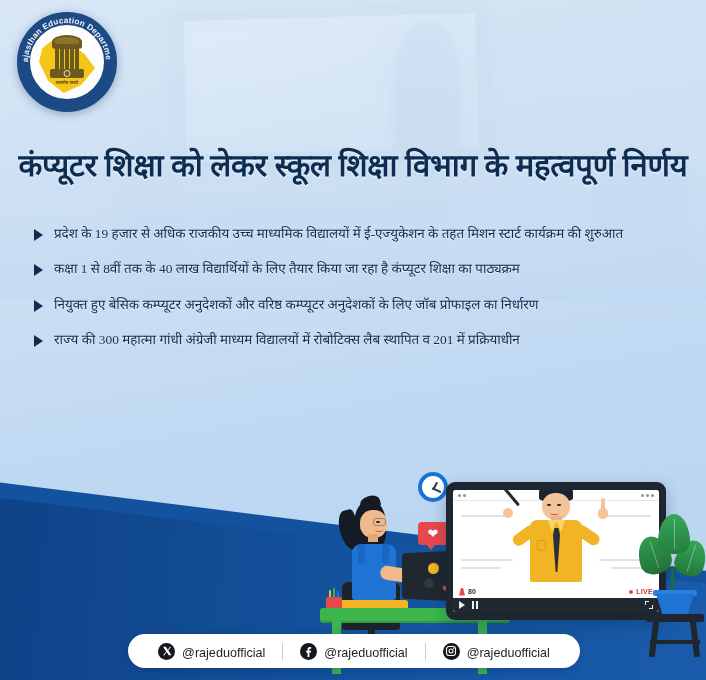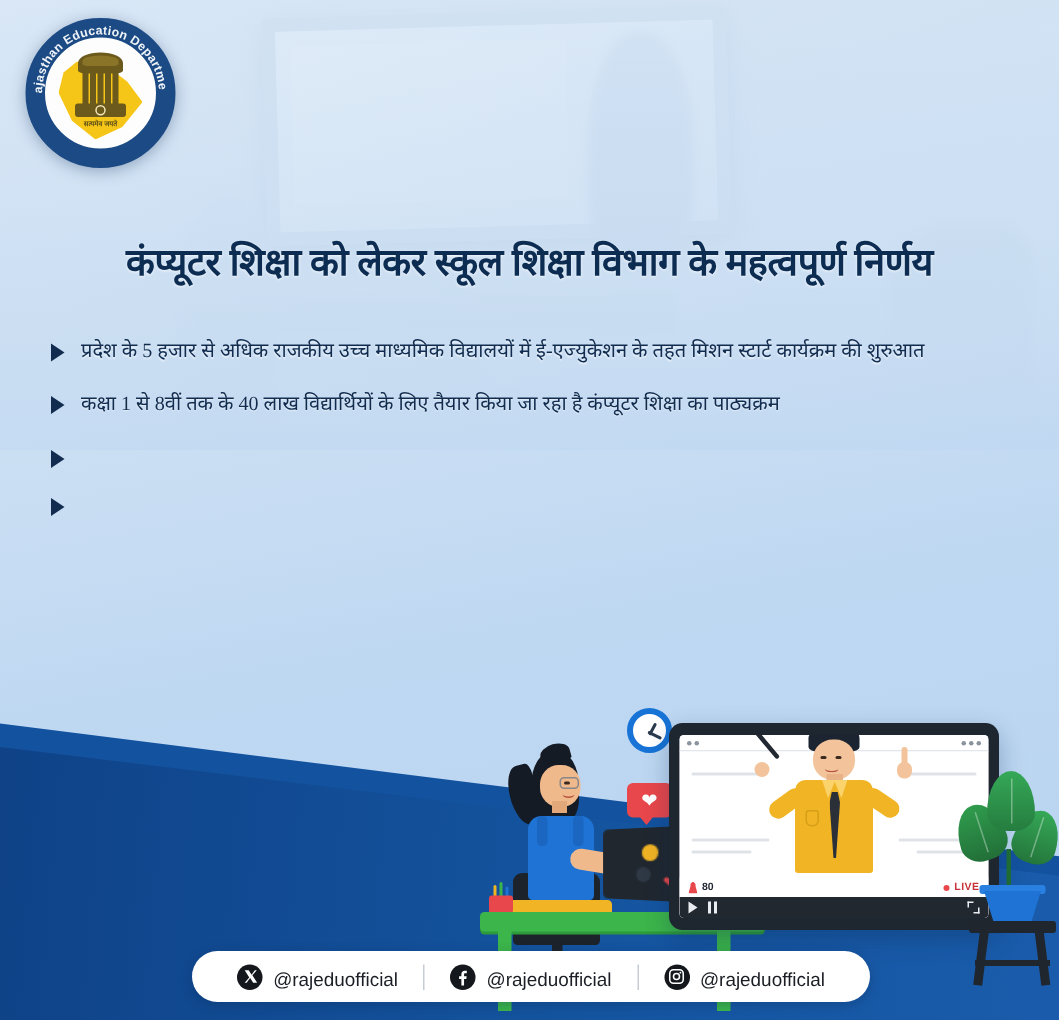--- a/index.html
+++ b/index.html
@@ -110,24 +110,24 @@
   .logo-pillars i { display:block; width:4px; height:22px; background:#6b5a1c; border-radius:1px; }
   .logo-base { position:absolute; left:50%; top:34px; transform:translateX(-50%);
     width:34px; height:9px; background:#6b5a1c; border-radius:2px; }
   .logo-wheel { position:absolute; left:50%; top:35px; transform:translateX(-50%);
     width:7px; height:7px; border:1.4px solid #f2e6b8; border-radius:50%; }
   .logo-motto { position:absolute; left:50%; top:44px; transform:translateX(-50%);
     font-size:4.6px; color:#5d4e18; white-space:nowrap; font-weight:bold; }
 
   
   .title {
-    position:absolute; left:0; top:156px; width:706px;
+    position:absolute; left:0; top:143px; width:706px;
     text-align:center;
     font-family:"Liberation Serif","DejaVu Serif",serif;
-    font-size:25px; font-weight:bold; color:#0c2c52;
+    font-size:31px; font-weight:bold; color:#0c2c52;
     letter-spacing:-.2px;
     text-shadow:0 1px 2px rgba(255,255,255,.75);
     padding:0 14px;
   }
 
   
   .bullets {
     position:absolute; left:34px; top:224px; width:640px;
     z-index:6;
   }
@@ -392,31 +392,33 @@
       <div class="logo-wheel"></div>
       <div class="logo-motto">सत्यमेव जयते</div>
     </div>
   </div>
 
   <div class="title">कंप्यूटर शिक्षा को लेकर स्कूल शिक्षा विभाग के महत्वपूर्ण निर्णय</div>
 
   <div class="bullets">
     <div class="bullet">
       <div class="bullet-mark"></div>
-      <div class="bullet-text">प्रदेश के 5 हजार से अधिक राजकीय उच्च माध्यमिक विद्यालयों में ई-एज्युकेशन के तहत मिशन स्टार्ट कार्यक्रम की शुरुआत</div>
+      <div class="bullet-text">प्रदेश के 19 हजार से अधिक राजकीय उच्च माध्यमिक विद्यालयों में ई-एज्युकेशन के तहत मिशन स्टार्ट कार्यक्रम की शुरुआत</div>
     </div>
     <div class="bullet">
       <div class="bullet-mark"></div>
       <div class="bullet-text">कक्षा 1 से 8वीं तक के 40 लाख विद्यार्थियों के लिए तैयार किया जा रहा है कंप्यूटर शिक्षा का पाठ्यक्रम</div>
     </div>
     <div class="bullet">
       <div class="bullet-mark"></div>
+      <div class="bullet-text">नियुक्त हुए बेसिक कम्प्यूटर अनुदेशकों और वरिष्ठ कम्प्यूटर अनुदेशकों के लिए जॉब प्रोफाइल का निर्धारण</div>
     </div>
     <div class="bullet">
       <div class="bullet-mark"></div>
+      <div class="bullet-text">राज्य की 300 महात्मा गांधी अंग्रेजी माध्यम विद्यालयों में रोबोटिक्स लैब स्थापित व 201 में प्रक्रियाधीन</div>
     </div>
   </div>
 
   <div class="illo">
 
     <div class="clock">
       <div class="h"></div>
       <div class="m"></div>
     </div>
 

